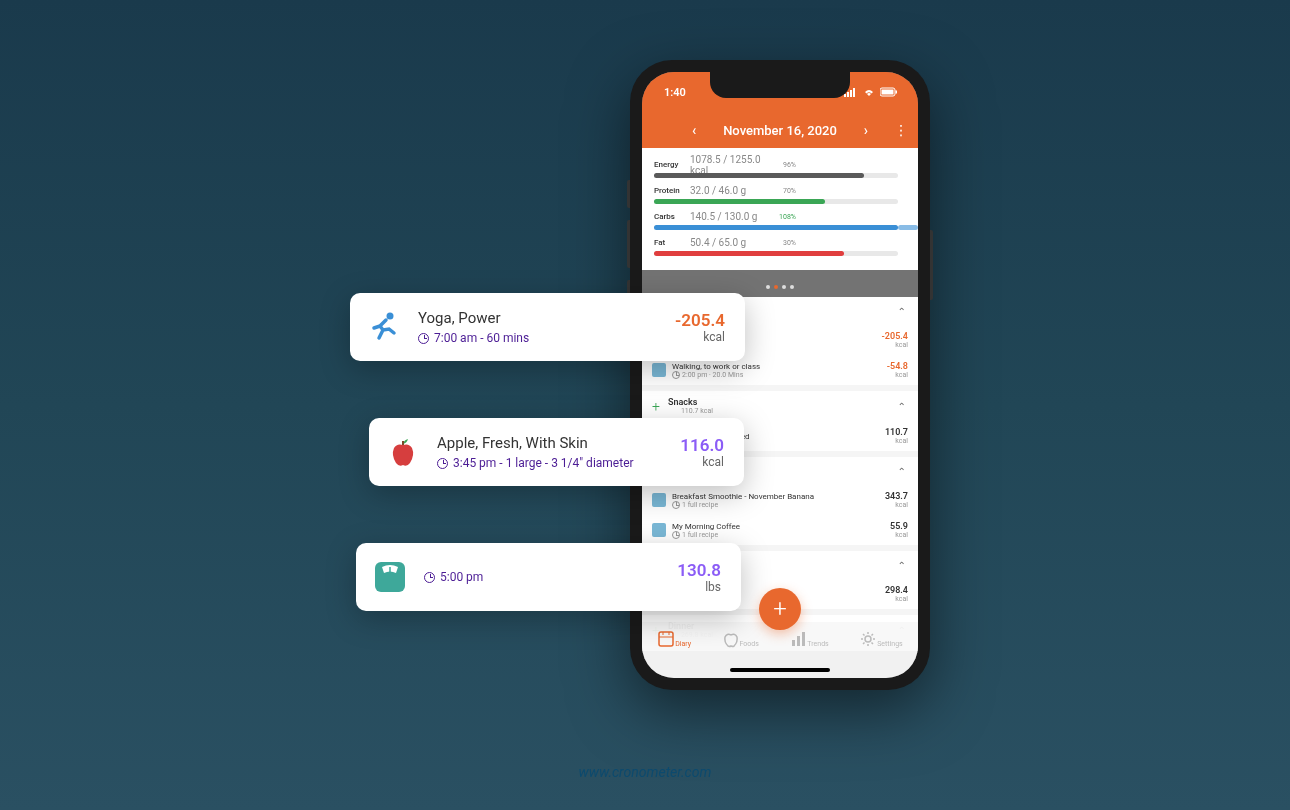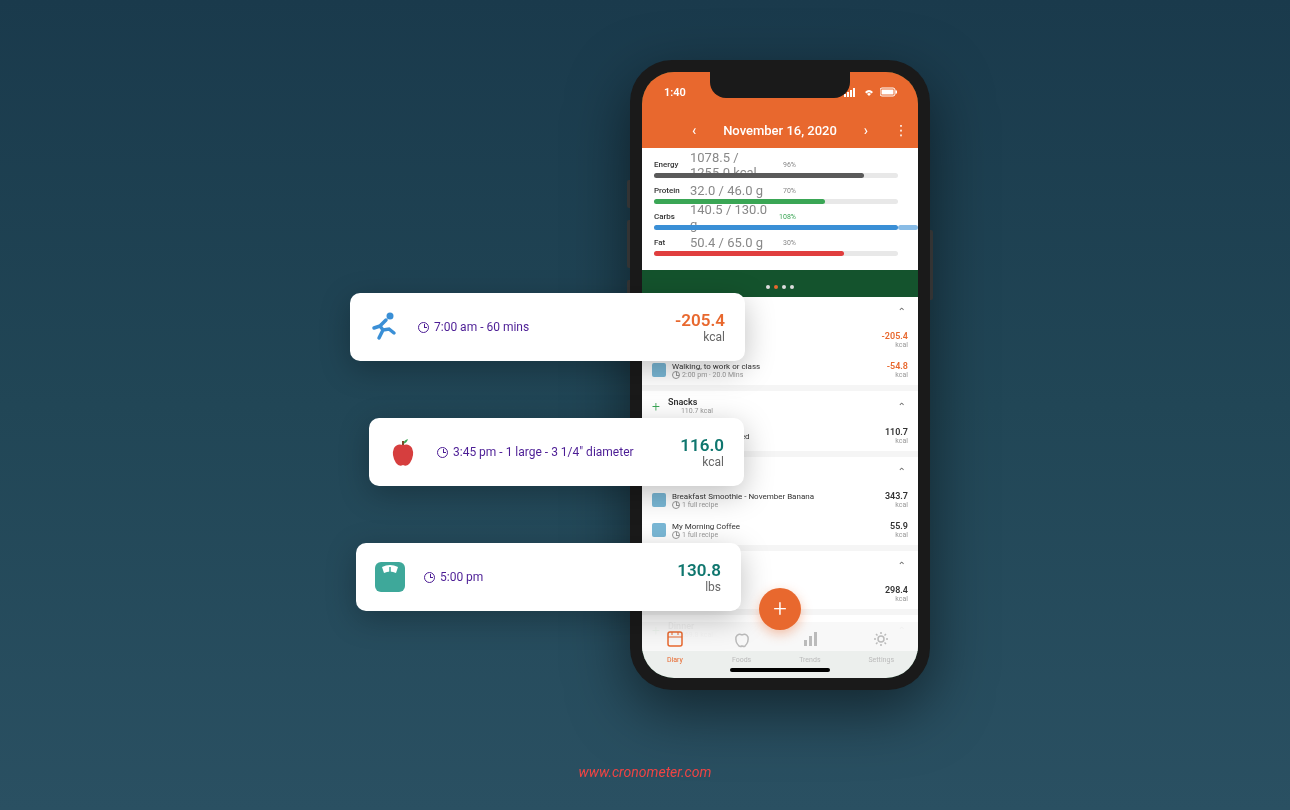--- a/index.html
+++ b/index.html
@@ -57,21 +57,21 @@
   top: 170px;
   width: 3px;
   height: 70px;
   background: #333;
   border-radius: 0 2px 2px 0;
 }
 
 .phone-screen {
   width: 100%;
   height: 100%;
-  background: #14532d;
+  background: #737373;
   border-radius: 32px;
   overflow: hidden;
   position: relative;
 }
 
 .notch {
   position: absolute;
   top: 0;
   left: 50%;
   transform: translateX(-50%);
@@ -119,21 +119,21 @@
 }
 
 .macro-row {
   display: flex;
   align-items: center;
   height: 17px;
   font-size: 8px;
 }
 
 .macro-label { width: 36px; color: #333; font-weight: 500; }
-.macro-value { width: 80px; color: #888; font-size: 13px; }
+.macro-value { width: 80px; color: #888; font-size: 10px; }
 .macro-bar-bg { flex: 1; height: 5px; background: #e8e8e8; border-radius: 3px; margin-right: 8px; position: relative; overflow: visible; }
 .macro-bar-fill { position: absolute; left: 0; top: 0; height: 100%; border-radius: 3px; }
 .macro-pct { width: 26px; text-align: right; font-size: 7px; color: #888; }
 .macro-pct.over { color: #3aa655; }
 
 .page-dots { text-align: center; padding: 4px 0; }
 .page-dots span { display: inline-block; width: 4px; height: 4px; border-radius: 50%; background: #ddd; margin: 0 2px; }
 .page-dots span.active { background: #e8682e; }
 
 .diary-list {
@@ -199,21 +199,21 @@
   left: 0;
   right: 0;
   height: 56px;
   background: rgba(248,248,248,0.95);
   display: flex;
   justify-content: space-around;
   align-items: flex-start;
   padding-top: 8px;
 }
 
-.nav-item { display: flex; flex-direction: column; align-items: center; gap: 8px; color: #bbb; font-size: 7px; }
+.nav-item { display: flex; flex-direction: row; align-items: flex-end; gap: 0; color: #bbb; font-size: 7px; }
 .nav-item.active { color: #e8682e; }
 .nav-icon-box { width: 18px; height: 18px; }
 
 .home-indicator {
   position: absolute;
   bottom: 6px;
   left: 50%;
   transform: translateX(-50%);
   width: 100px;
   height: 4px;
@@ -230,30 +230,30 @@
   display: flex;
   align-items: center;
   padding: 14px 20px 14px 14px;
 }
 
 .float-card .fc-icon { width: 40px; height: 40px; margin-right: 14px; display: flex; align-items: center; justify-content: center; }
 .float-card .fc-body { flex: 1; }
 .float-card .fc-title { font-size: 15px; color: #333; margin-bottom: 4px; }
 .float-card .fc-sub { font-size: 12px; color: #4c1d95; display: flex; align-items: center; gap: 5px; }
 .float-card .fc-val { text-align: right; }
-.float-card .fc-val .num { font-size: 17px; font-weight: 600; color: #0f766e; }
+.float-card .fc-val .num { font-size: 17px; font-weight: 600; color: #8b5cf6; }
 .float-card .fc-val .num.neg { color: #e8682e; }
 .float-card .fc-val .unit { font-size: 12px; color: #666; }
 
 .footer-url {
   position: absolute;
   bottom: 30px;
   left: 50%;
   transform: translateX(-50%);
-  color: #ef4444;
+  color: #0c4a6e;
   font-style: italic;
   font-size: 14px;
 }
 
 .clock-icon { width: 11px; height: 11px; border: 1px solid currentColor; border-radius: 50%; position: relative; display: inline-block; }
 .clock-icon::before { content: ''; position: absolute; left: 50%; top: 50%; width: 3px; height: 1px; background: currentColor; transform-origin: left; }
 .clock-icon::after { content: ''; position: absolute; left: 50%; top: 50%; width: 1px; height: 3px; background: currentColor; transform-origin: top; transform: translateY(-100%); }
 
 .clock-sm { width: 8px; height: 8px; }
 </style>
@@ -512,40 +512,42 @@
 </div>
 
 <div class="float-card" style="left:350px; top:293px; width:395px;">
   <div class="fc-icon">
     <svg width="36" height="36" viewBox="0 0 36 36">
         <circle cx="24" cy="7" r="3.5" fill="#3a8fd6"></circle>
         <path d="M20 11 L14 17 L17 21 L13 29 M17 21 L23 20 L28 24 M14 17 L8 19" stroke="#3a8fd6" stroke-width="3.5" stroke-linecap="round" fill="none"></path>
       </svg>
   </div>
   <div class="fc-body">
+    <div class="fc-title">Yoga, Power</div>
     <div class="fc-sub">
         <span class="clock-icon"></span>
         <span>7:00 am - 60 mins</span>
       </div>
   </div>
   <div class="fc-val">
     <div class="num neg">-205.4</div>
     <div class="unit">kcal</div>
   </div>
 </div>
 
 <div class="float-card" style="left:369px; top:418px; width:375px;">
   <div class="fc-icon">
     <svg width="34" height="34" viewBox="0 0 34 34">
         <path d="M17 10 Q11 8 8 13 Q5 20 10 28 Q13 32 17 30 Q21 32 24 28 Q29 20 26 13 Q23 8 17 10 Z" fill="#d63e3e"></path>
         <path d="M17 9 Q18 5 22 4 Q21 8 17 9" fill="#3aa655"></path>
         <rect x="16" y="6" width="2" height="4" fill="#7a4a2a"></rect>
       </svg>
   </div>
   <div class="fc-body">
+    <div class="fc-title">Apple, Fresh, With Skin</div>
     <div class="fc-sub">
         <span class="clock-icon"></span>
         <span>3:45 pm - 1 large - 3 1/4" diameter</span>
       </div>
   </div>
   <div class="fc-val">
     <div class="num">116.0</div>
     <div class="unit">kcal</div>
   </div>
 </div>

